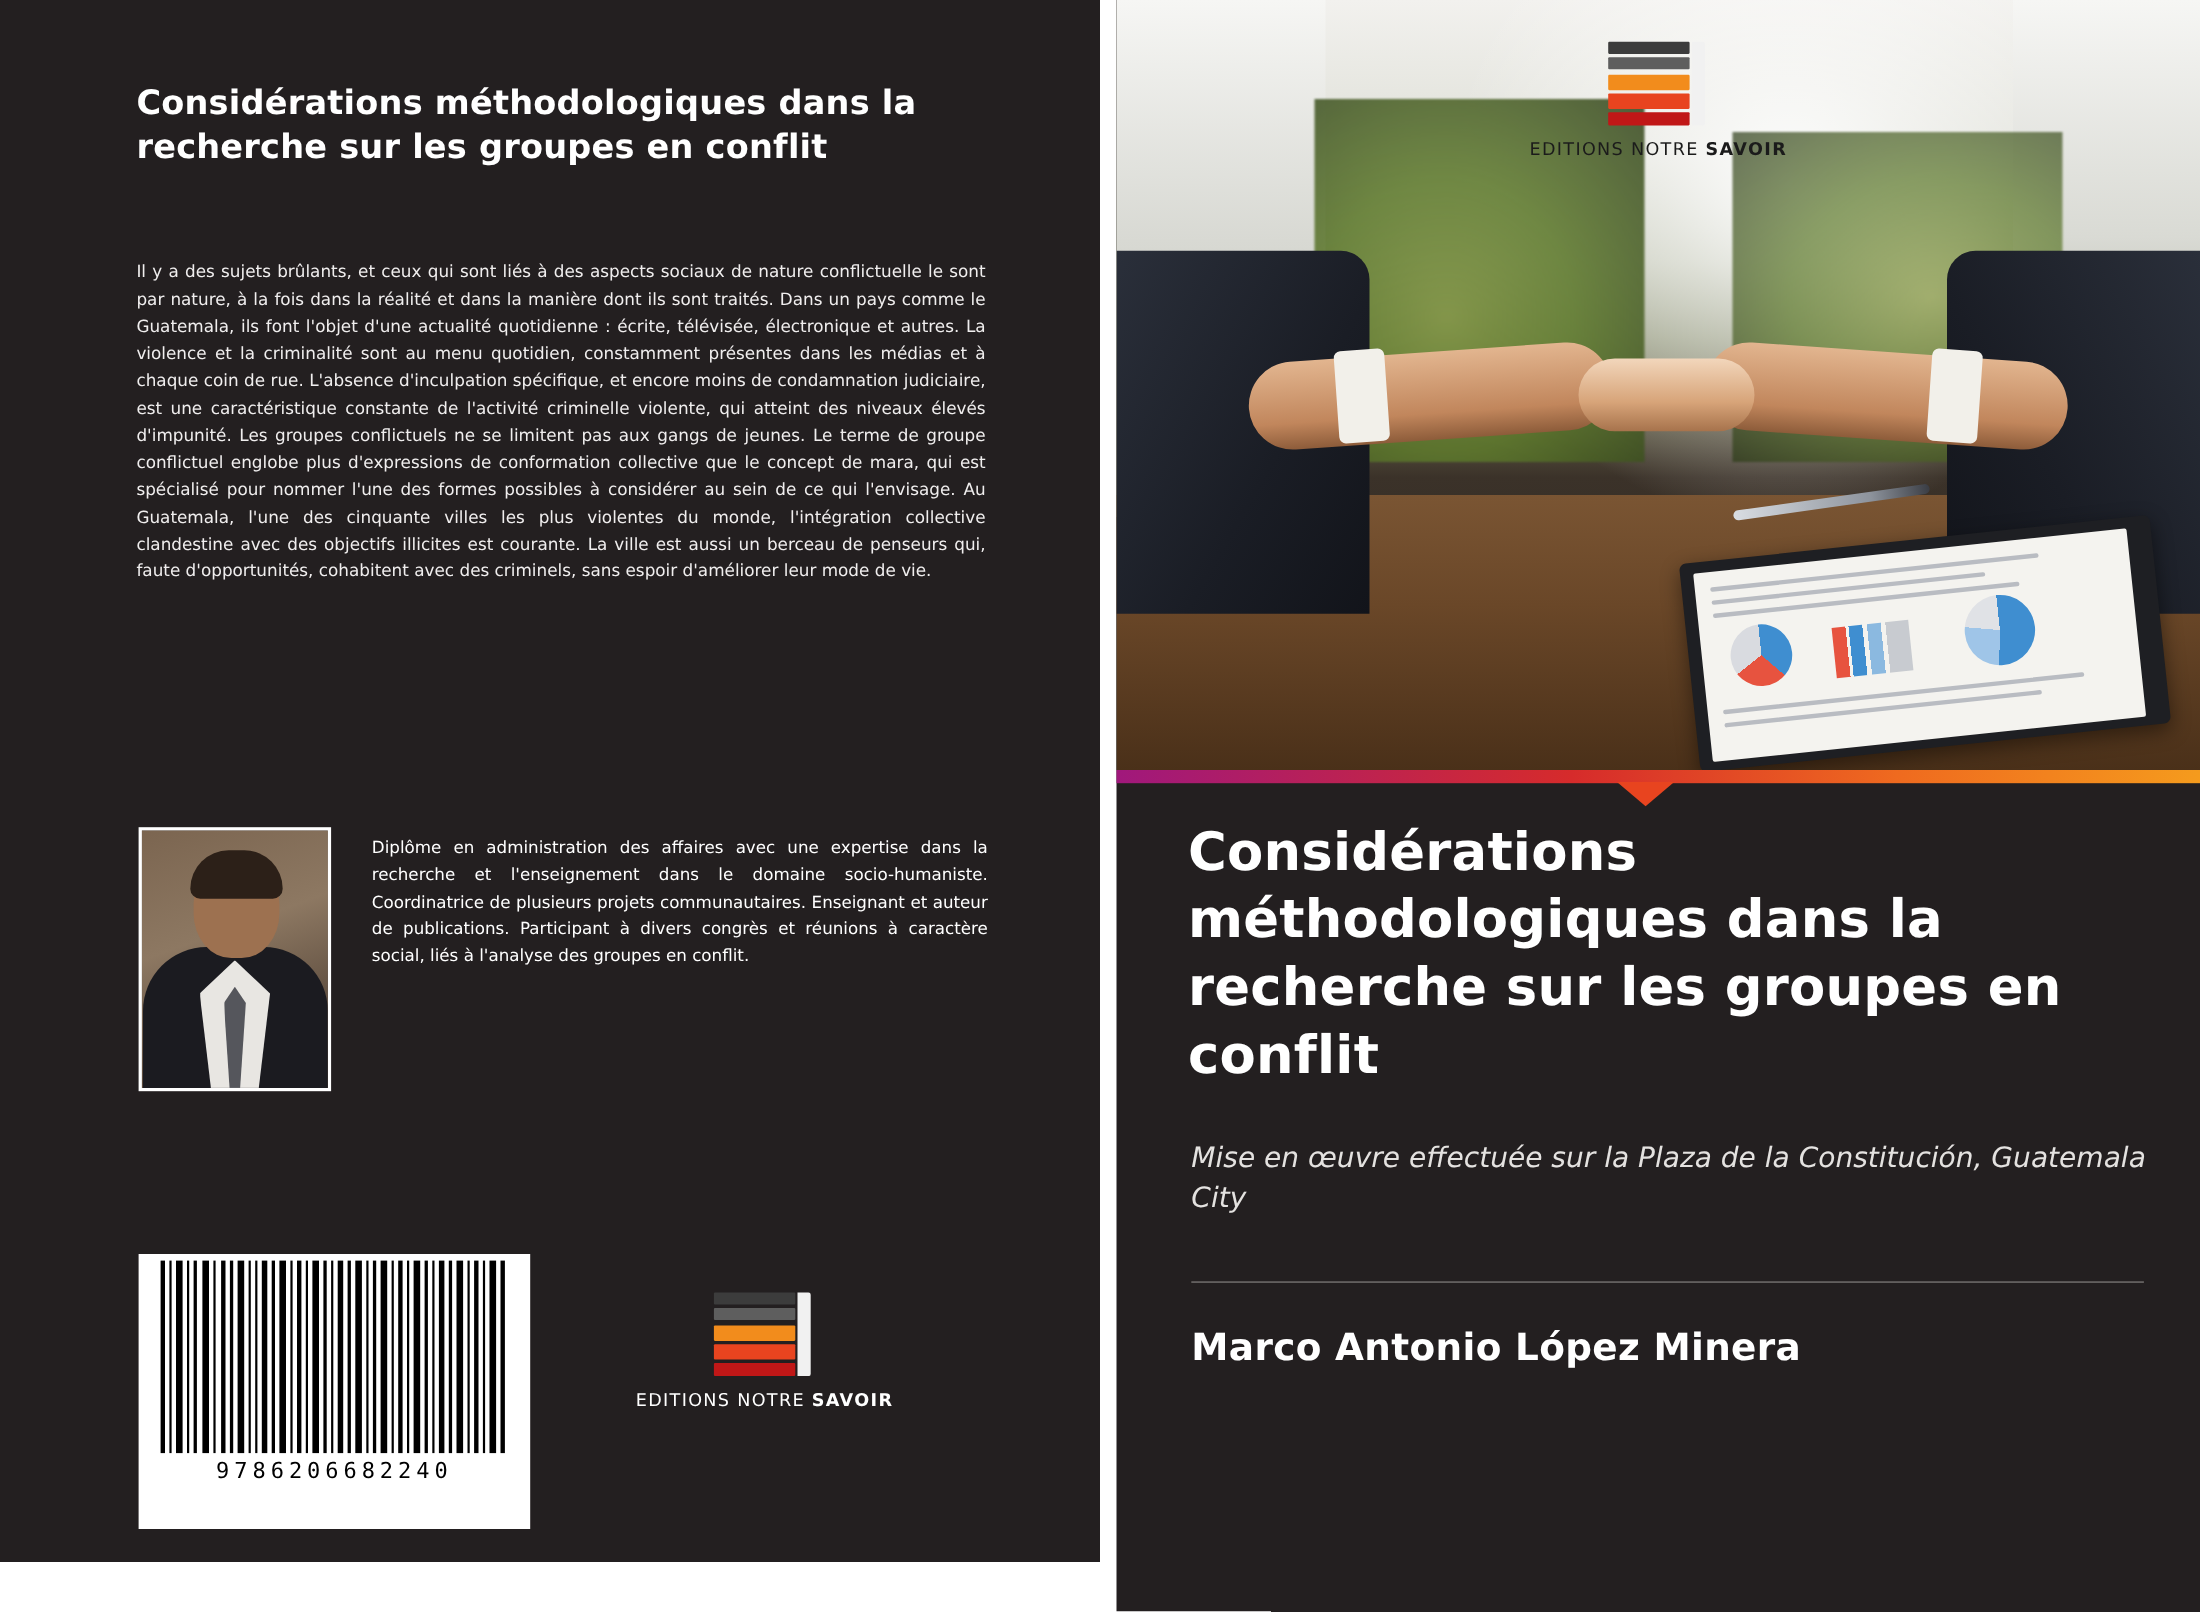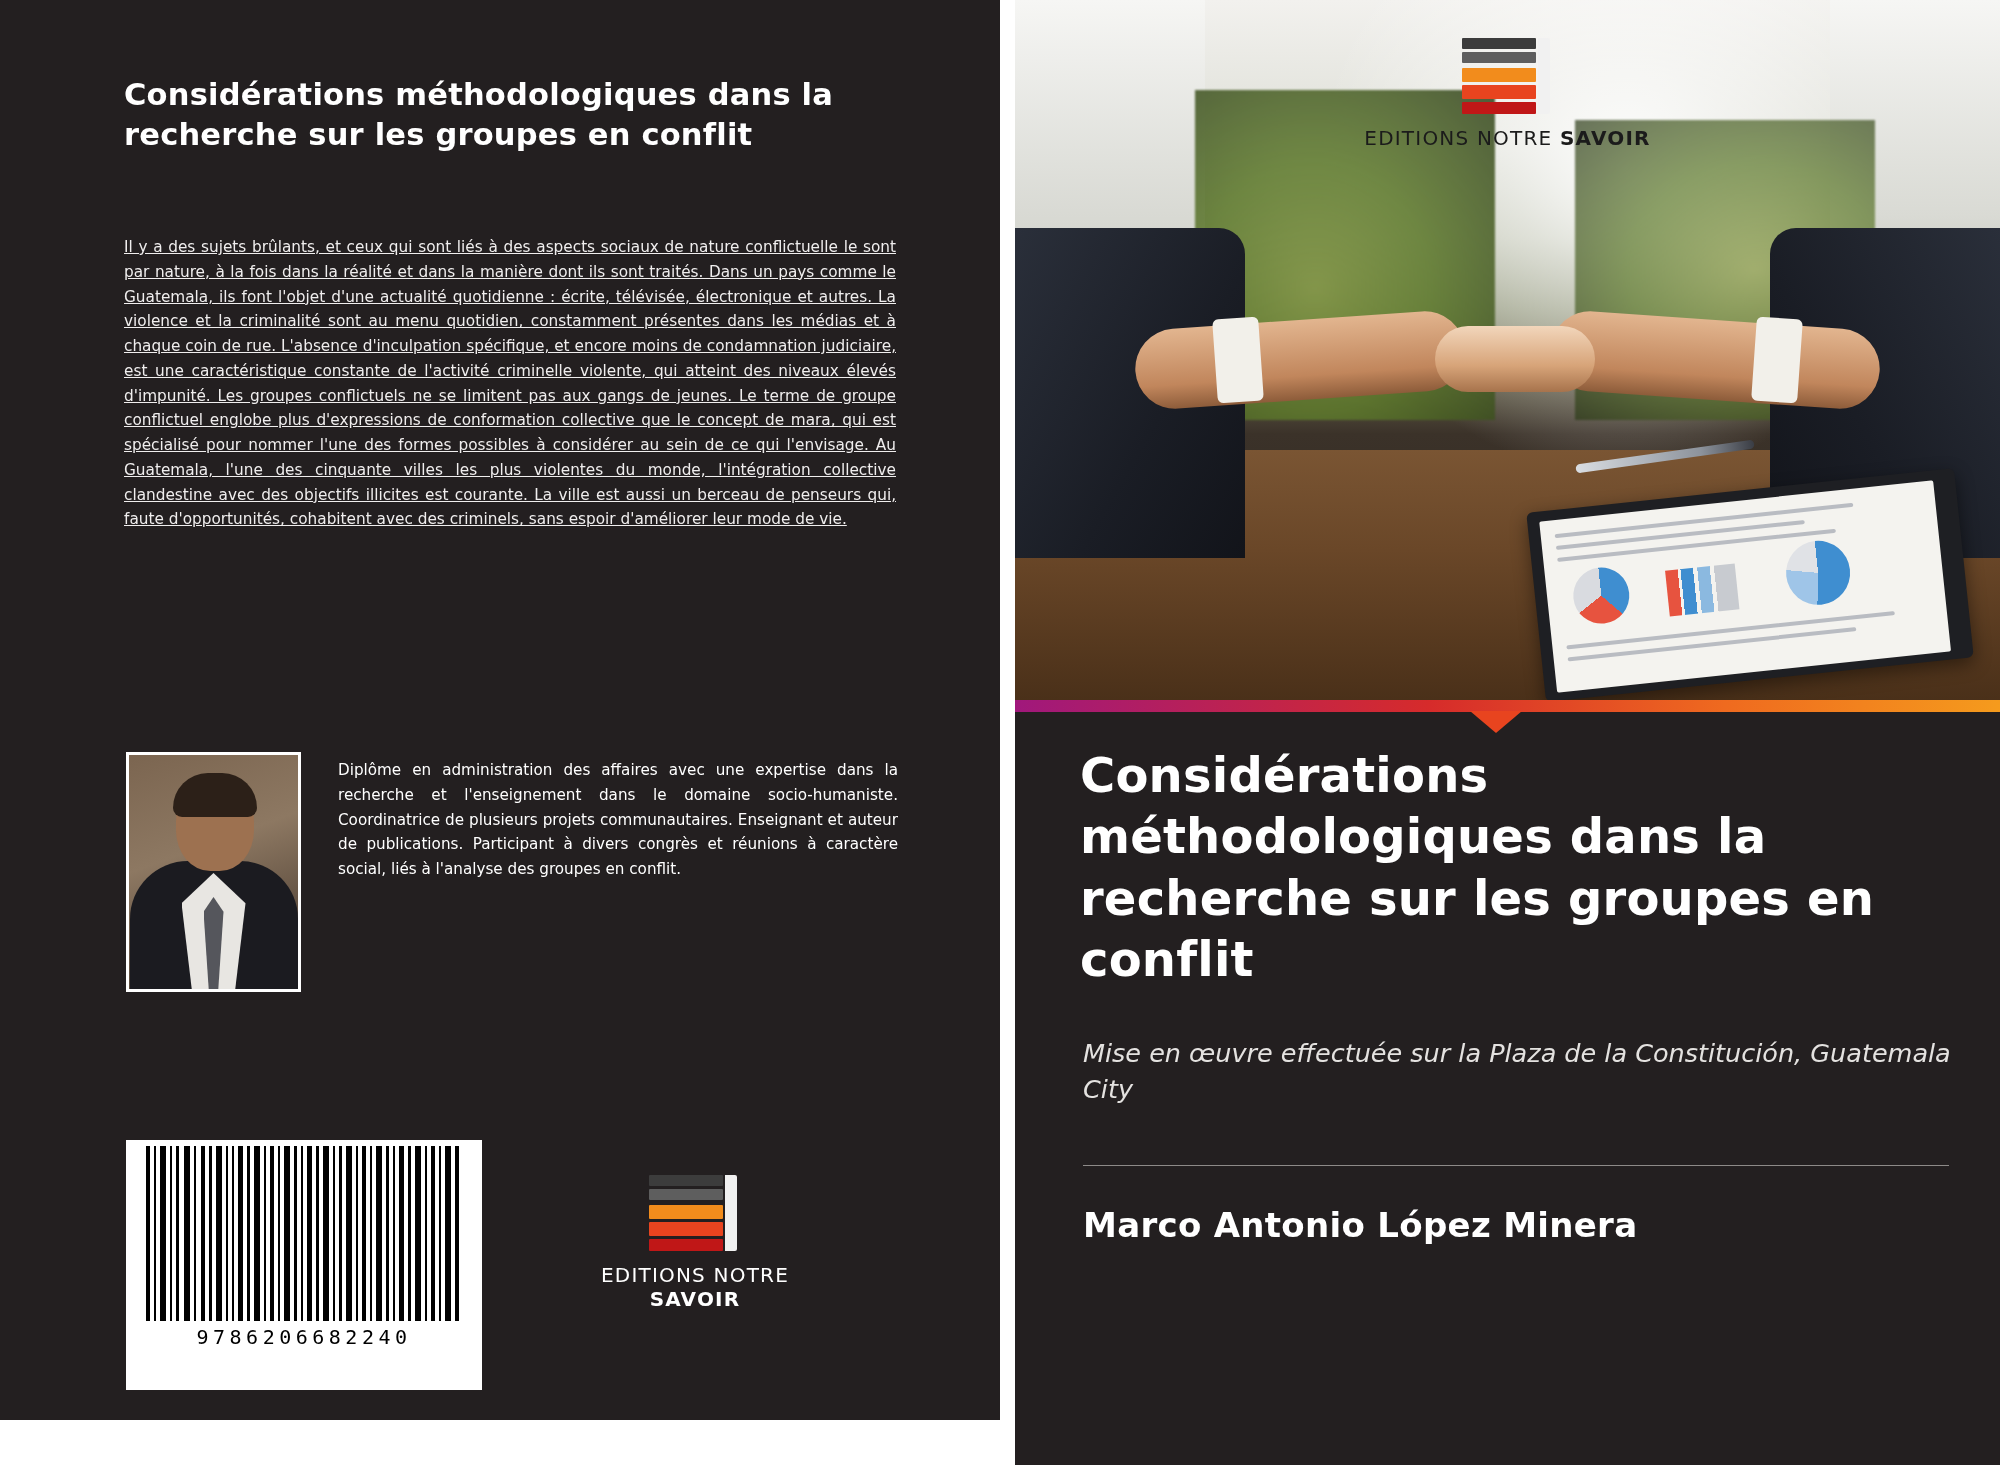--- a/index.html
+++ b/index.html
@@ -42,21 +42,20 @@
   }
   .back-body {
     position: absolute;
     left: 124px;
     top: 235px;
     width: 772px;
     color: #f0eeee;
     font-size: 15.3px;
     line-height: 1.62;
     text-align: justify;
-    text-decoration: underline;
   }
   .author-block {
     position: absolute;
     left: 126px;
     top: 752px;
     width: 772px;
   }
   .author-photo {
     position: absolute;
     left: 0;
@@ -196,21 +195,21 @@
     position: absolute;
     left: 76px;
     top: 0;
     width: 12px;
     height: 76px;
     background: #f1f1f1;
     border-radius: 0 2px 2px 0;
   }
   .pub-name {
     color: #ffffff;
-    font-size: 20px;
+    font-size: 16px;
     letter-spacing: 1.2px;
   }
   .pub-name b { font-weight: bold; }
   
   .front-cover {
     position: absolute;
     left: 1015px;
     top: 0;
     width: 985px;
     height: 1465px;

